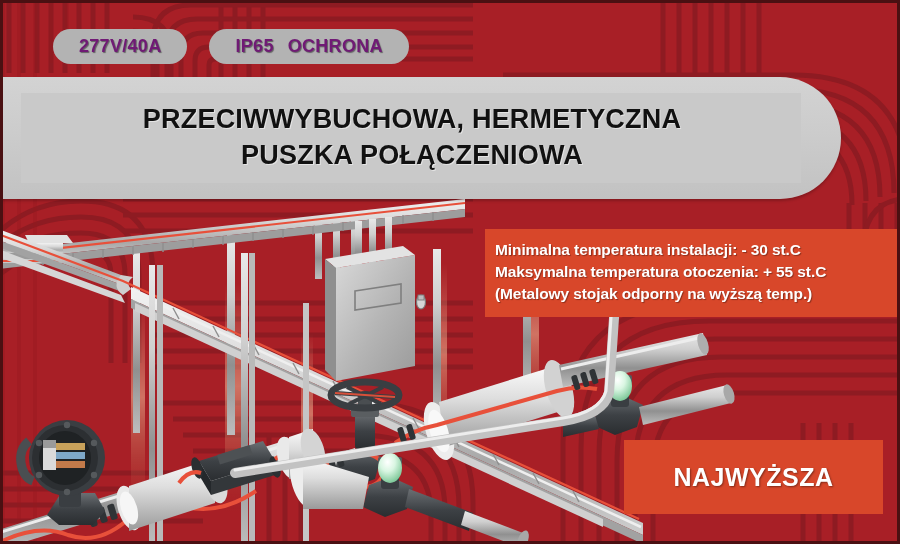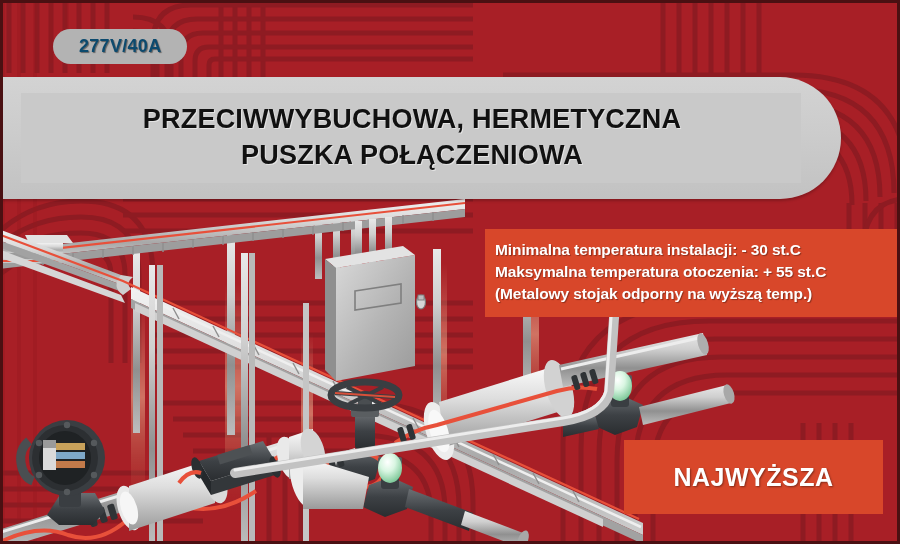--- a/index.html
+++ b/index.html
@@ -16,21 +16,21 @@
 
   
   .bg-layer { position:absolute; inset:0; overflow:hidden; }
 
   
   .pill-row { position:absolute; top:26px; left:50px; display:flex; gap:22px; z-index:40; }
   .pill {
     background:#b3b3b3;
     border-radius:999px;
     padding:7px 26px;
-    color:#0c4a6e;
+    color:#701a75;
     font-weight:bold;
     font-size:18px;
     letter-spacing:0.3px;
     text-shadow:1px 1px 1px rgba(0,0,0,0.45);
     white-space:nowrap;
     display:flex; align-items:center; gap:14px;
   }
 
   
   .header-banner {
@@ -552,20 +552,24 @@
       <g>
         <ellipse cx="270" cy="464" rx="2" ry="2" fill="none"></ellipse>
       </g>
     </svg>
   </div>
 
   <div class="pill-row">
     <div class="pill">
       <span>277V/40A</span>
     </div>
+    <div class="pill">
+      <span>IP65</span>
+      <span>OCHRONA</span>
+    </div>
   </div>
 
   <div class="header-banner">
     <div class="header-inner"></div>
   </div>
   <div class="header-title-wrap">
     <div class="header-title">
       <span class="ln">PRZECIWWYBUCHOWA, HERMETYCZNA</span>
       <span class="ln">PUSZKA POŁĄCZENIOWA</span>
     </div>

